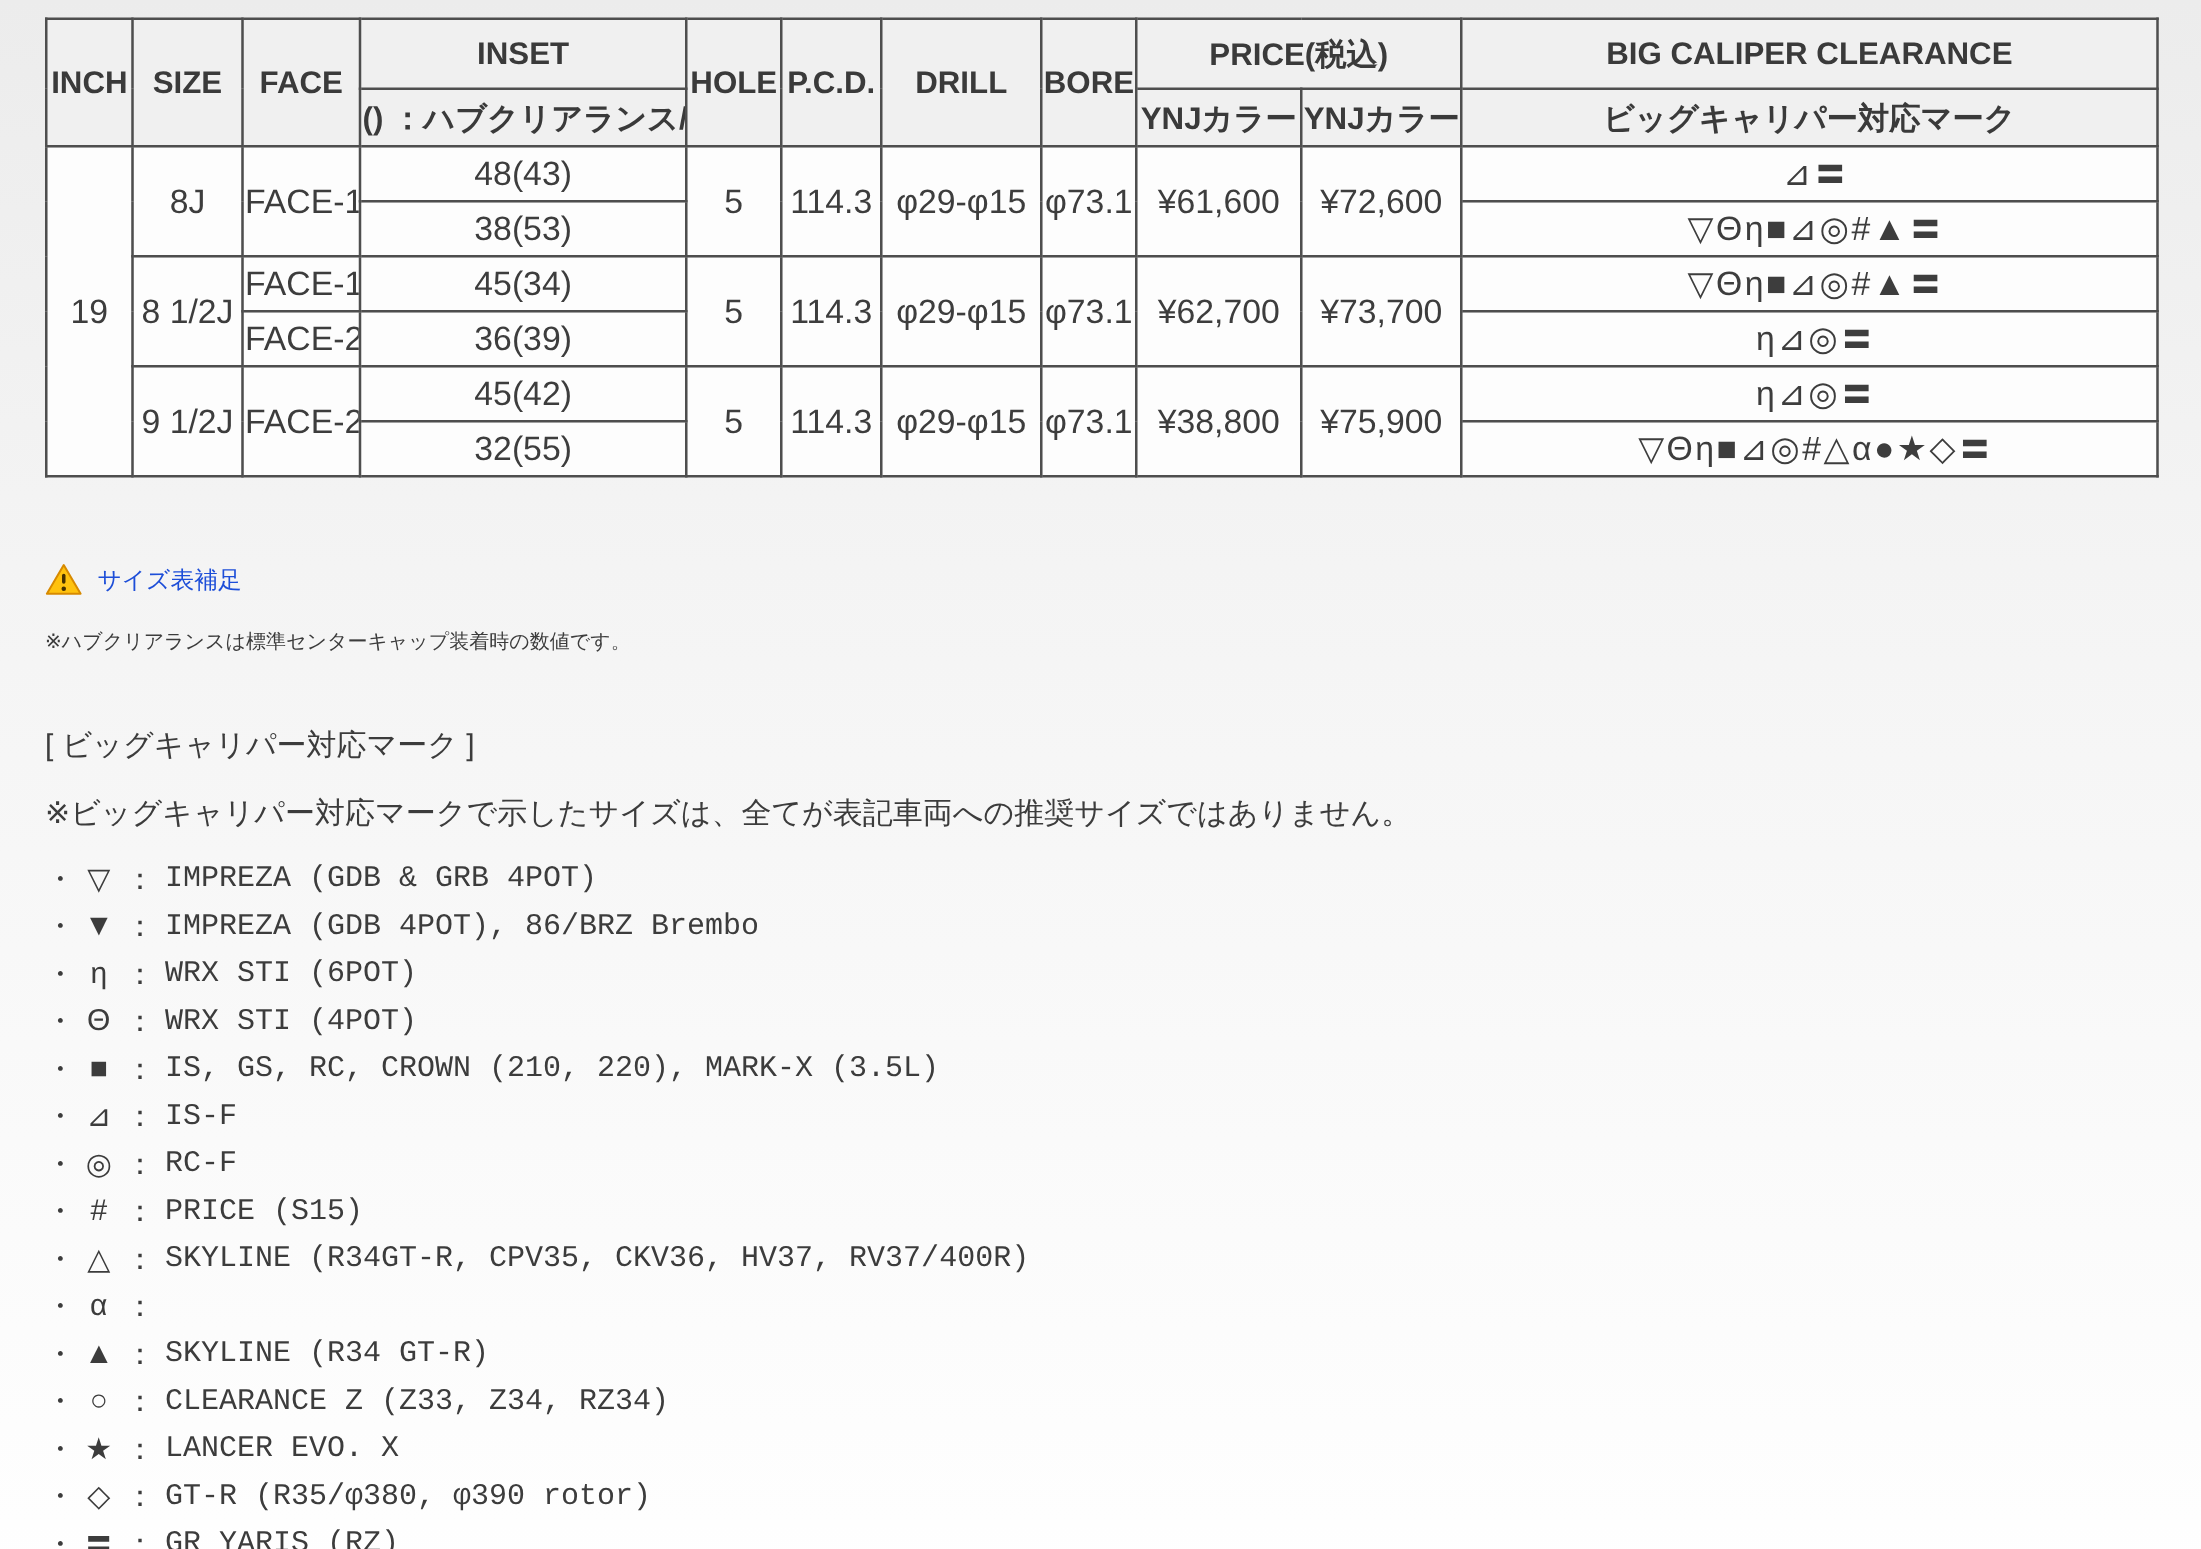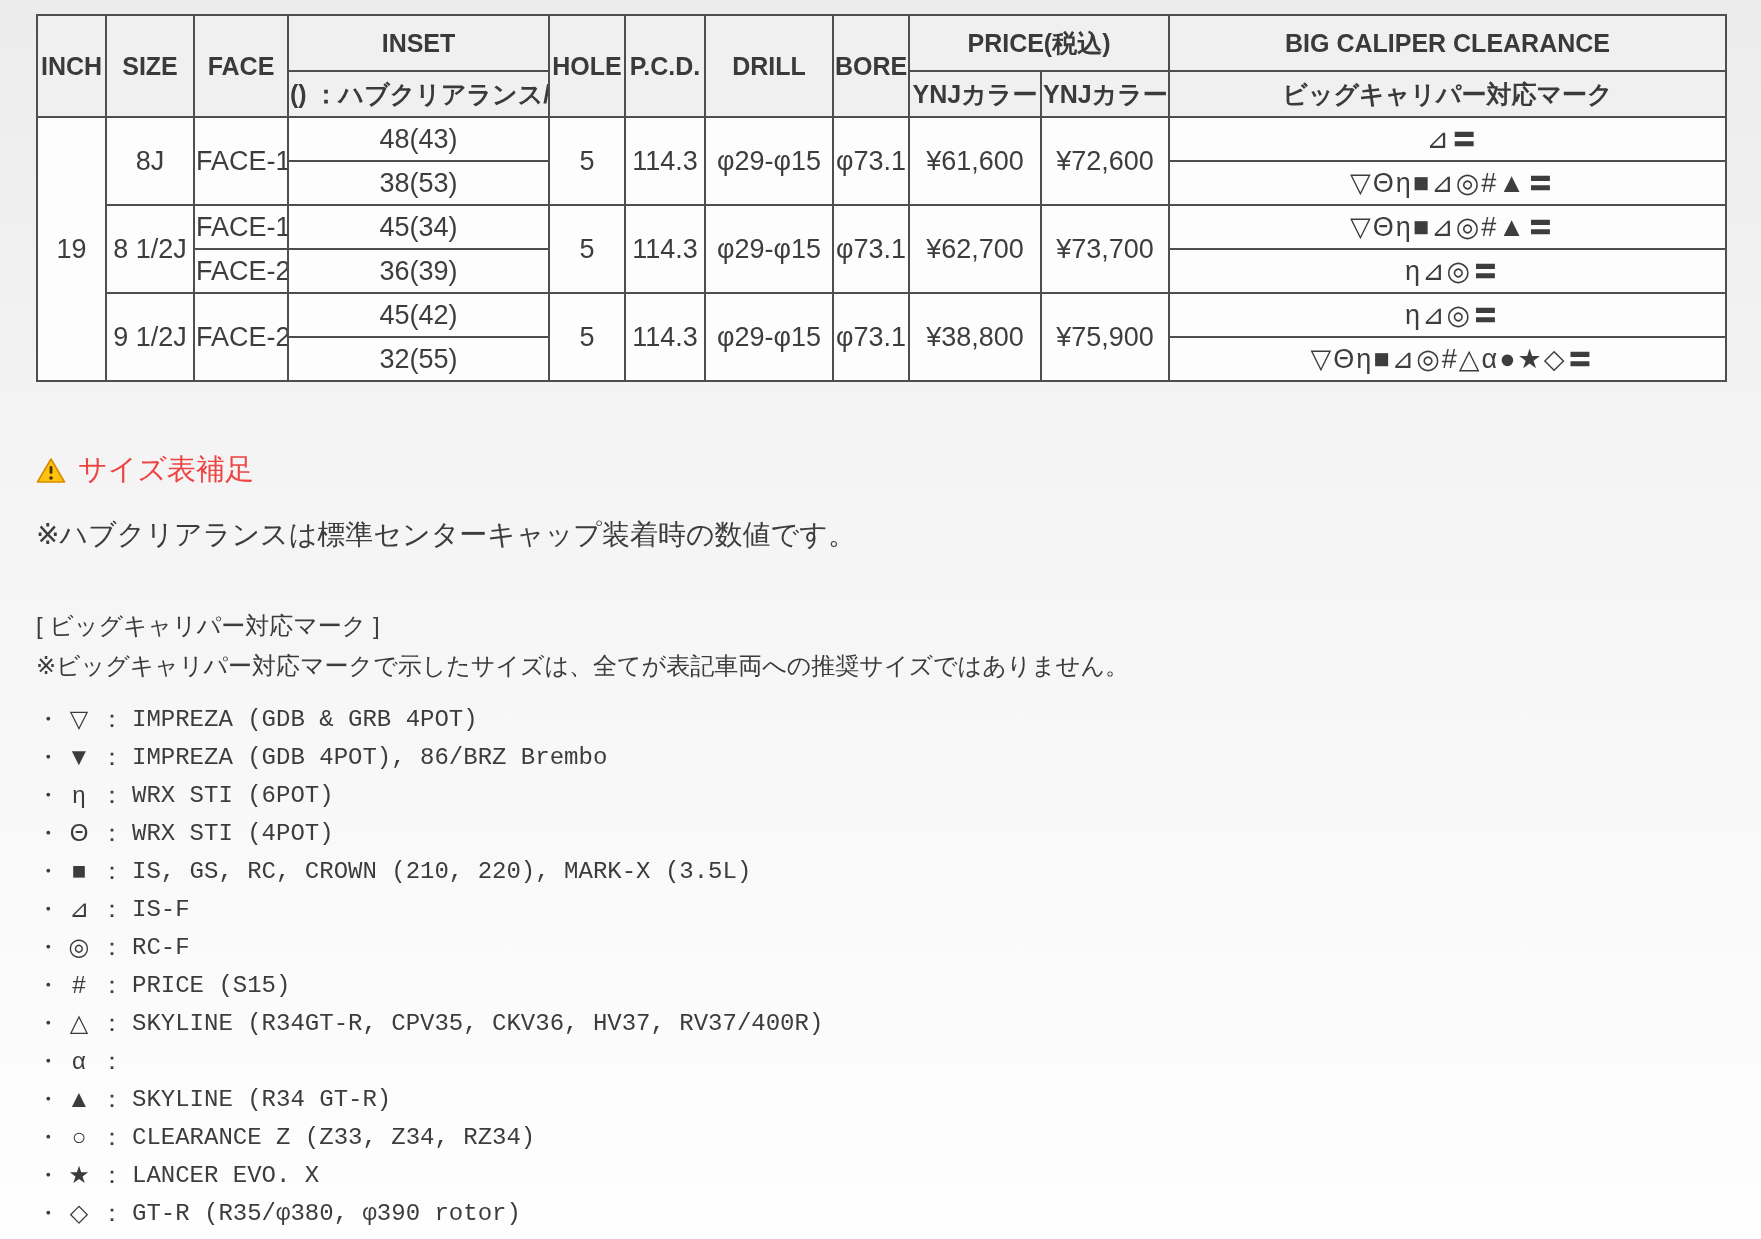--- a/index.html
+++ b/index.html
@@ -42,25 +42,25 @@
   td.mark{
     text-align:left;
     padding-left:12px;
     font-size:24px;
     letter-spacing:2px;
   }
   td.price{font-size:27px;}
 
   .notes{margin-top:68px;}
   .note-title-row{display:flex;align-items:center;gap:12px;}
-  .note-title-row .t{font-size:29px;color:#ef4444;}
+  .note-title-row .t{font-size:19px;color:#1d4ed8;}
   .warn-icon{display:inline-block;line-height:0;}
-  .hub-note{margin-top:26px;font-size:28px;}
+  .hub-note{margin-top:26px;font-size:16px;}
   .legend-head{margin-top:56px;font-size:24px;}
-  .legend-note{margin-top:8px;font-size:24px;}
+  .legend-note{margin-top:22px;font-size:24px;}
   ul.legend{list-style:none;margin:18px 0 0 0;padding:0;}
   ul.legend li{
     display:flex;align-items:center;
     height:38px;font-size:24px;
   }
   ul.legend .b{width:24px;text-align:center;}
   ul.legend .s{min-width:38px;text-align:center;font-size:24px;}
   ul.legend .co{margin:0 2px;}
   ul.legend .l{margin-left:6px;font-family:Liberation Mono, monospace;}
 </style>

